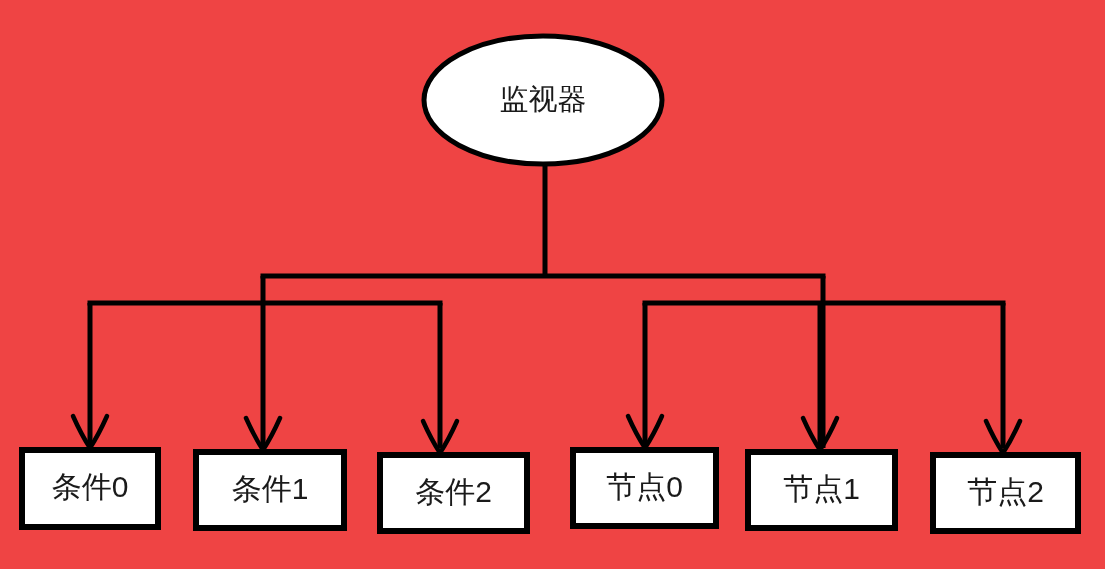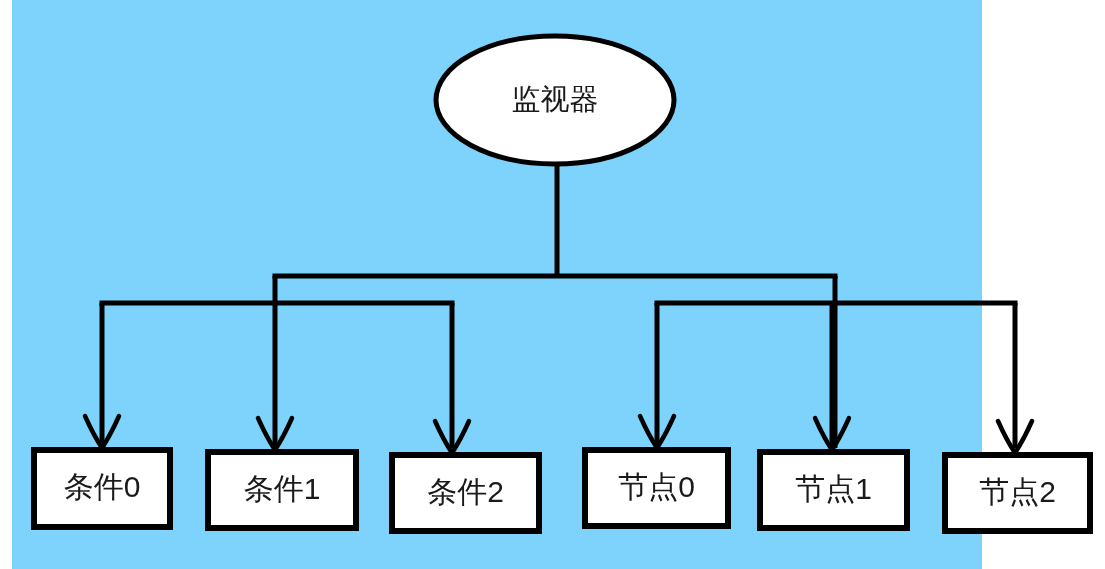--- a/index.html
+++ b/index.html
@@ -8,24 +8,23 @@
     background: #ffffff;
   }
   body {
     width: 1105px;
     height: 569px;
     font-family: "Liberation Sans", sans-serif;
     overflow: hidden;
   }
   #diagram-root {
     position: relative;
-    width: 970px;
+    width: 1105px;
     height: 569px;
-    background: #7dd3fc;
-    margin-left: 12px;
+    background: #ef4444;
   }
   svg#diagram-canvas {
     display: block;
     width: 1105px;
     height: 569px;
   }
   .edge-line {
     stroke: #000000;
     stroke-width: 5;
     fill: none;

